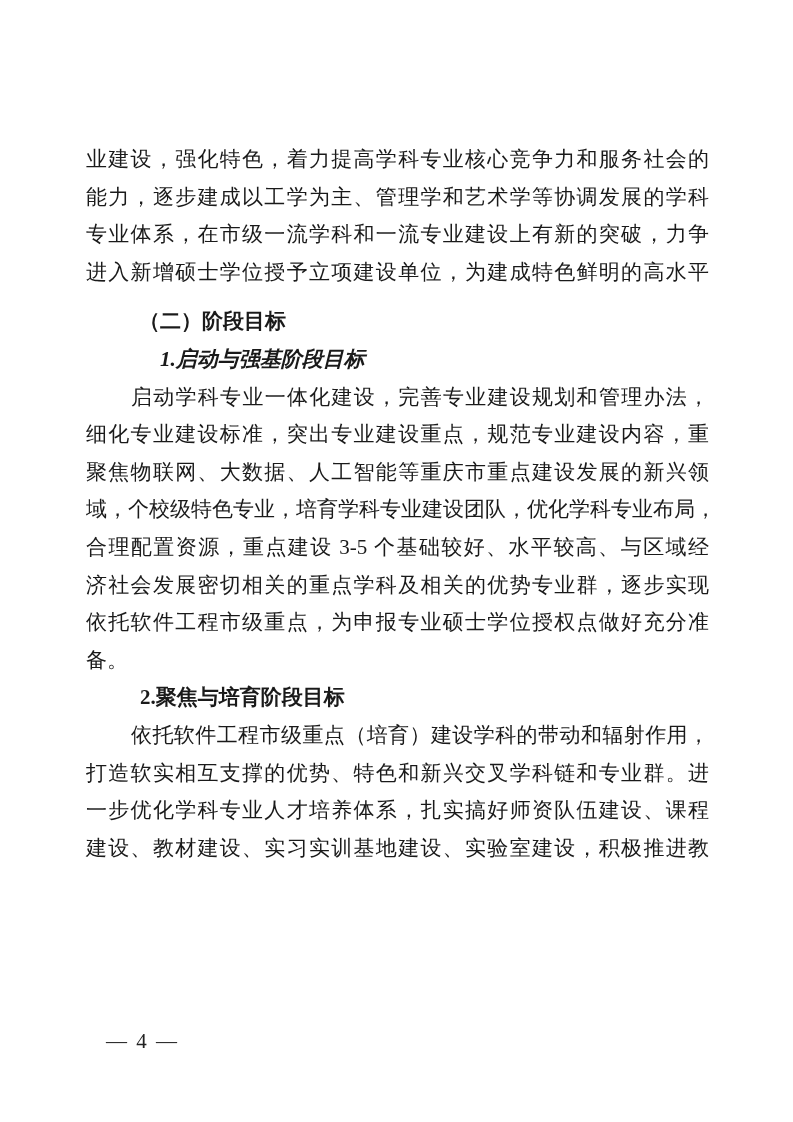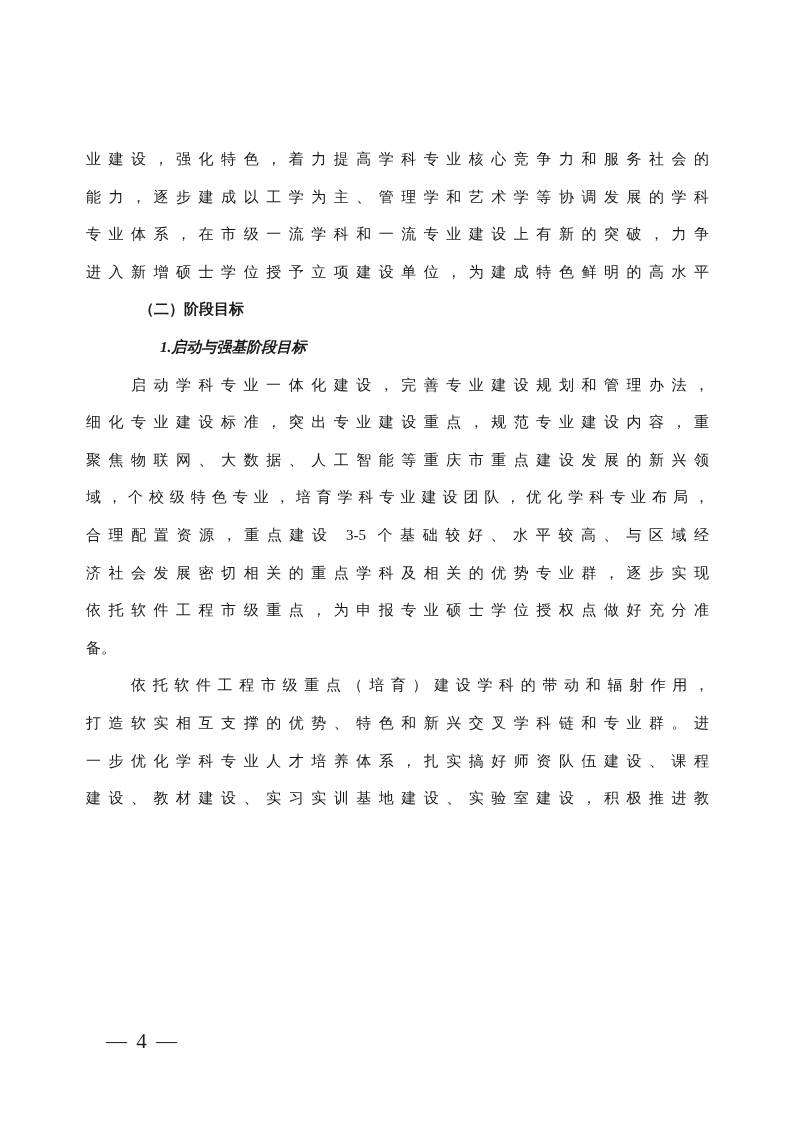--- a/index.html
+++ b/index.html
@@ -14,41 +14,42 @@
     background: #ffffff;
     overflow: hidden;
     font-family: "Liberation Serif", "DejaVu Serif", serif;
     color: #1a1a1a;
   }
   .doc {
     position: absolute;
     left: 86px;
     top: 141px;
     width: 623px;
-    font-size: 15px;
+    font-size: 21px;
     line-height: 37.6px;
   }
   .line {
     height: 37.6px;
     white-space: nowrap;
     text-align: justify;
     text-align-last: justify;
   }
   .line.last {
     text-align-last: left;
   }
   .line.indent {
     padding-left: 45px;
   }
   .line.heading {
     font-weight: bold;
     text-align-last: left;
   }
   .line.h2 {
     padding-left: 53px;
+    margin-top: 12px;
   }
   .line.sub1 {
     padding-left: 74px;
     font-style: italic;
   }
   .line.sub2 {
     padding-left: 54px;
   }
   .footer {
     position: absolute;
@@ -78,20 +79,21 @@
 
     <div class="line indent">启动学科专业一体化建设，完善专业建设规划和管理办法，</div>
     <div class="line">细化专业建设标准，突出专业建设重点，规范专业建设内容，重</div>
     <div class="line">聚焦物联网、大数据、人工智能等重庆市重点建设发展的新兴领</div>
     <div class="line">域，个校级特色专业，培育学科专业建设团队，优化学科专业布局，</div>
     <div class="line">合理配置资源，重点建设 3-5 个基础较好、水平较高、与区域经</div>
     <div class="line">济社会发展密切相关的重点学科及相关的优势专业群，逐步实现</div>
     <div class="line">依托软件工程市级重点，为申报专业硕士学位授权点做好充分准</div>
     <div class="line last">备。</div>
 
+    <div class="line heading sub2">2.聚焦与培育阶段目标</div>
 
     <div class="line indent">依托软件工程市级重点（培育）建设学科的带动和辐射作用，</div>
     <div class="line">打造软实相互支撑的优势、特色和新兴交叉学科链和专业群。进</div>
     <div class="line">一步优化学科专业人才培养体系，扎实搞好师资队伍建设、课程</div>
     <div class="line">建设、教材建设、实习实训基地建设、实验室建设，积极推进教</div>
 
   </div>
 
   <div class="footer">
     <span>— 4 —</span>

